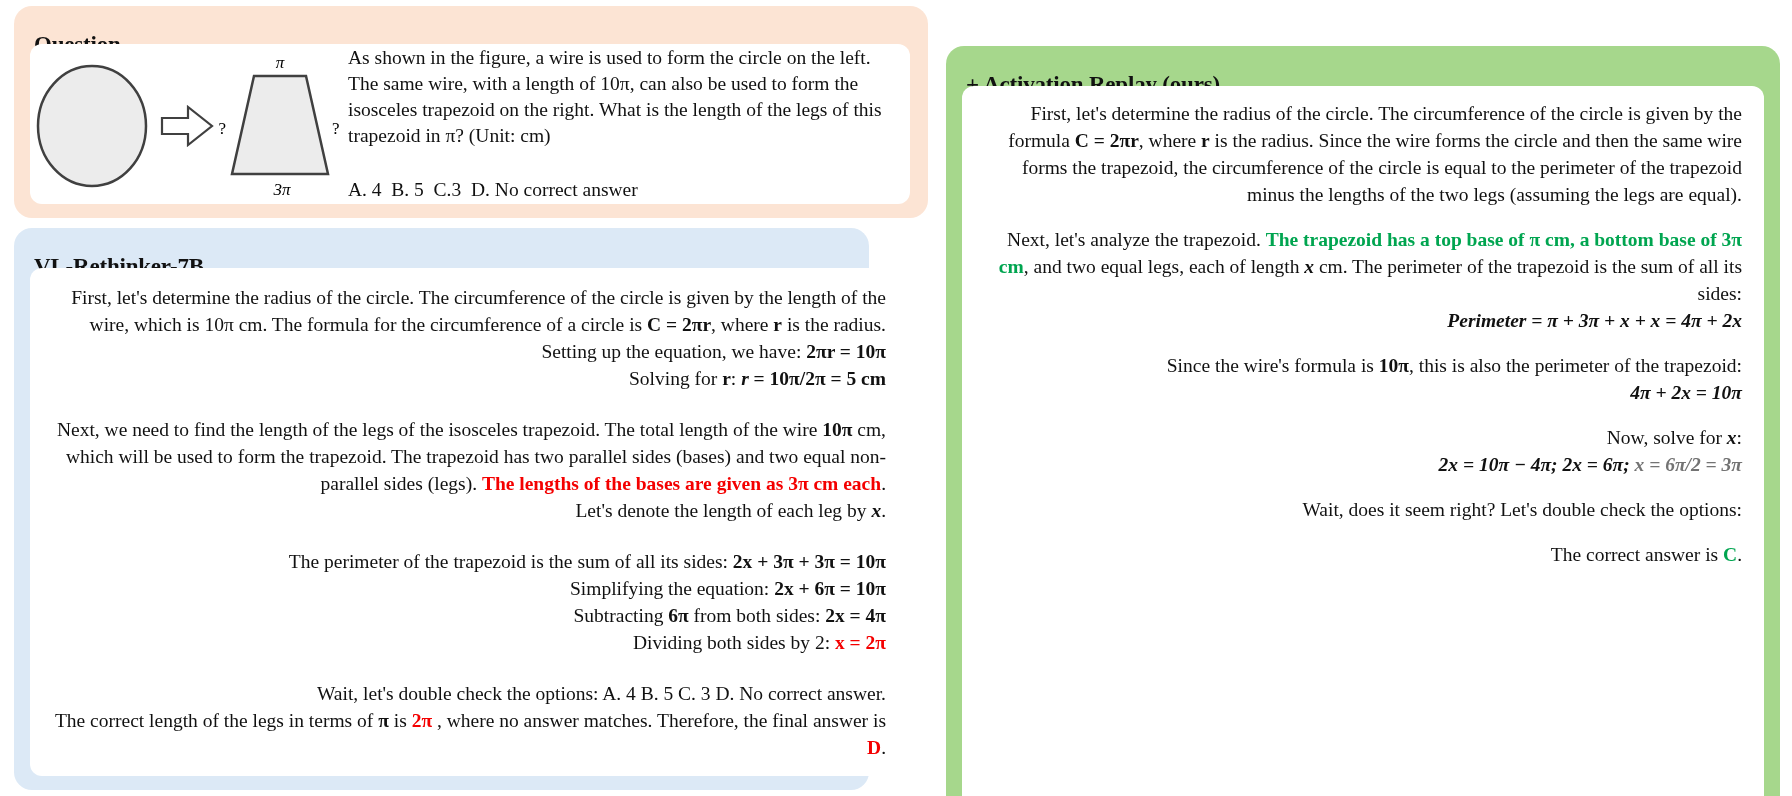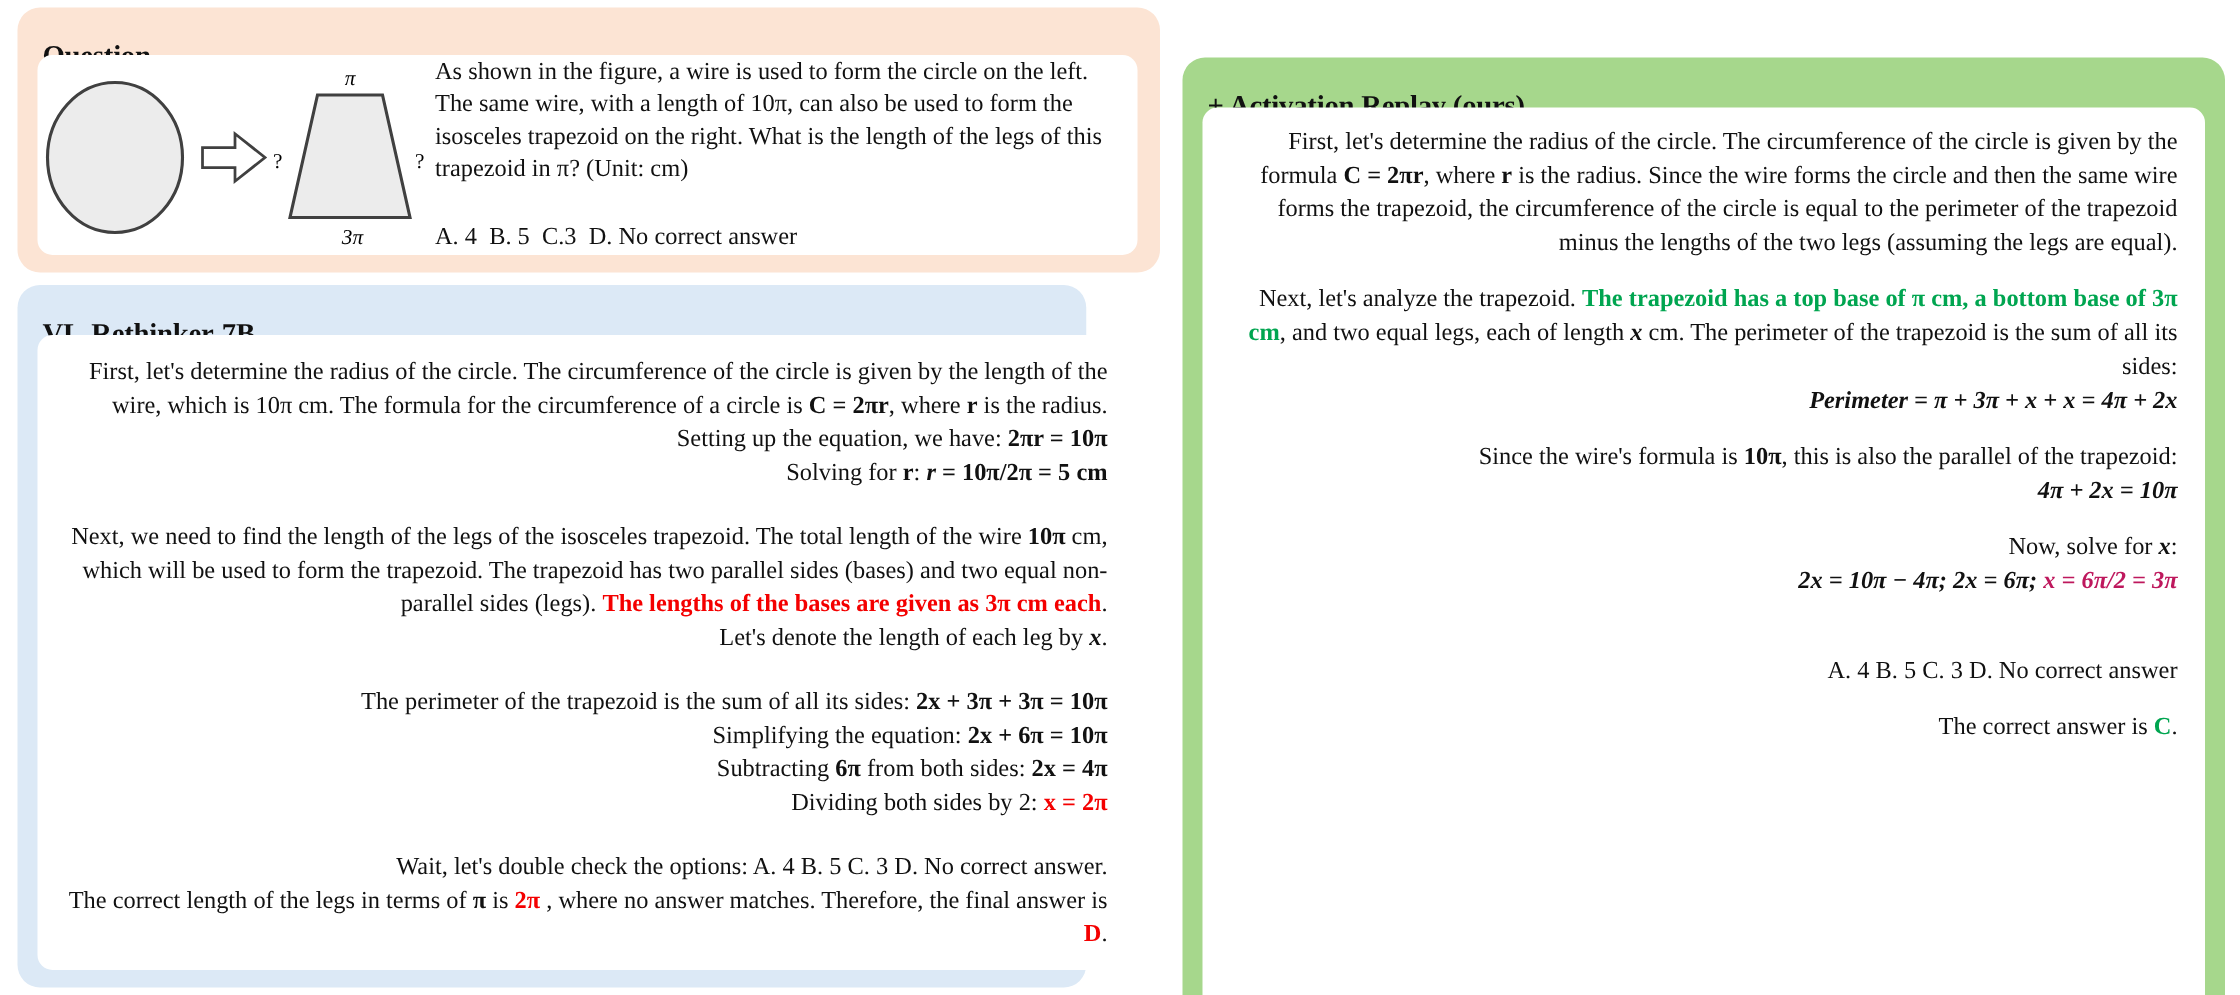--- a/index.html
+++ b/index.html
@@ -61,20 +61,20 @@
       <div class="para"><span>The perimeter of the trapezoid is the sum of all its sides: </span><span class="b">2x + 3π + 3π = 10π</span><br><span>Simplifying the equation: </span><span class="b">2x + 6π = 10π</span><br><span>Subtracting </span><span class="b">6π</span><span> from both sides: </span><span class="b">2x = 4π</span><br><span>Dividing both sides by 2: </span><span class="b" style="color: rgb(244, 0, 0);">x = 2π</span></div>
       <div class="para"><span>Wait, let's double check the options: A. 4 B. 5 C. 3 D. No correct answer.</span><br><span>The correct length of the legs in terms of </span><span class="b">π</span><span> is </span><span class="b" style="color: rgb(244, 0, 0);">2π</span><span> , where no answer matches. Therefore, the final answer is </span><span class="b" style="color: rgb(244, 0, 0);">D</span><span>.</span></div>
     </div>
   </section>
 
   <section class="panel" id="ours-panel" style="background: rgb(166, 215, 140); margin-top: 40px;">
     <h2 class="panel-title">+ Activation Replay (ours)</h2>
     <div class="inner body-text" id="ours-inner">
       <div class="para"><span>First, let's determine the radius of the circle. The circumference of the circle is given by the formula </span><span class="b">C = 2πr</span><span>, where </span><span class="b">r</span><span> is the radius. Since the wire forms the circle and then the same wire forms the trapezoid, the circumference of the circle is equal to the perimeter of the trapezoid minus the lengths of the two legs (assuming the legs are equal).</span></div>
       <div class="para"><span>Next, let's analyze the trapezoid. </span><span class="b" style="color: rgb(0, 165, 80);">The trapezoid has a top base of π cm, a bottom base of 3π cm</span><span>, and two equal legs, each of length </span><span class="b i">x</span><span> cm. The perimeter of the trapezoid is the sum of all its sides:</span><br><span class="b i">Perimeter = π + 3π + x + x = 4π + 2x</span></div>
-      <div class="para"><span>Since the wire's formula is </span><span class="b">10π</span><span>, this is also the parallel of the trapezoid:</span><br><span class="b i">4π + 2x = 10π</span></div>
-      <div class="para"><span>Now, solve for </span><span class="b i">x</span><span>:</span><br><span class="b i">2x = 10π − 4π; 2x = 6π; </span><span class="b i" style="color: #be185d;">x = 6π/2 = 3π</span></div>
-      <div class="para"><br><span>A. 4 B. 5 C. 3 D. No correct answer</span></div>
+      <div class="para"><span>Since the wire's formula is </span><span class="b">10π</span><span>, this is also the perimeter of the trapezoid:</span><br><span class="b i">4π + 2x = 10π</span></div>
+      <div class="para"><span>Now, solve for </span><span class="b i">x</span><span>:</span><br><span class="b i">2x = 10π − 4π; 2x = 6π; </span><span class="b i" style="color: #737373;">x = 6π/2 = 3π</span></div>
+      <div class="para"><span>Wait, does it seem right? Let's double check the options:</span><br></div>
       <div class="para"><span>The correct answer is </span><span class="b" style="color: rgb(0, 165, 80);">C</span><span>.</span></div>
     </div>
   </section>
 
 </div>
 
 </body></html>

